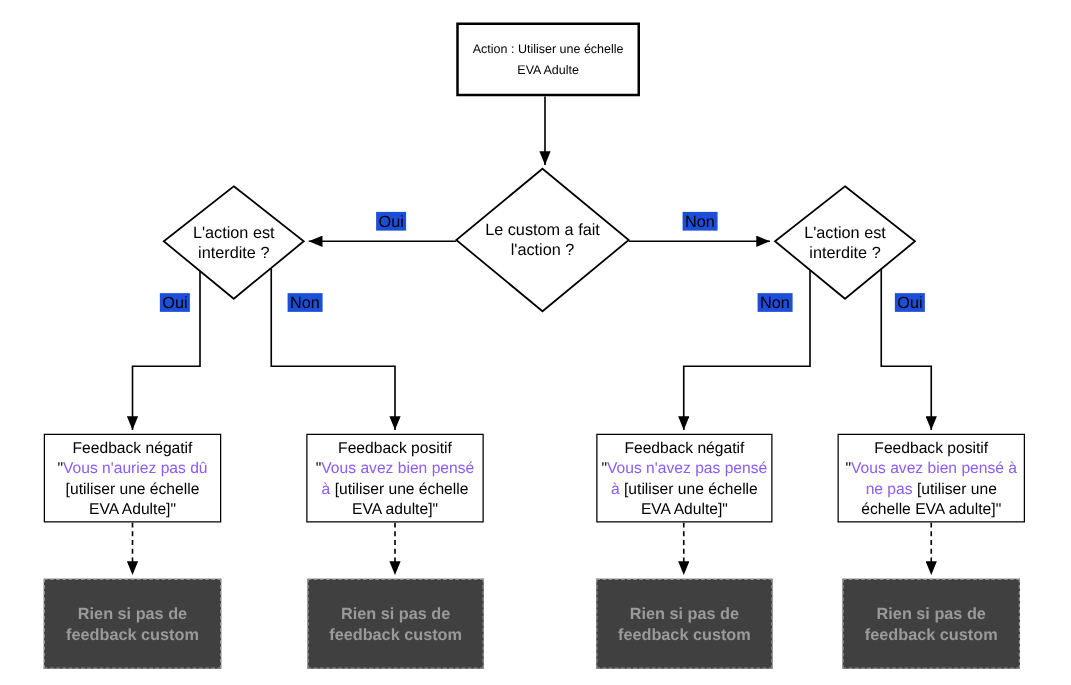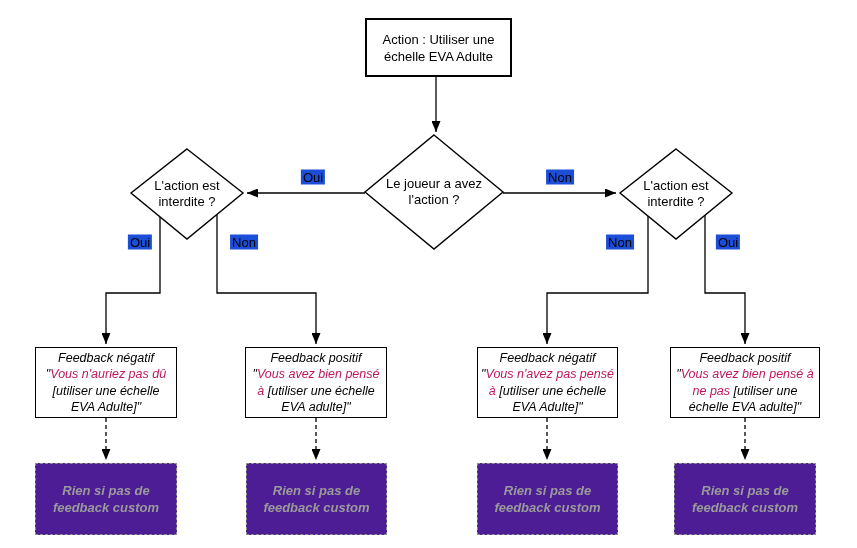--- a/index.html
+++ b/index.html
@@ -9,27 +9,27 @@
   }
   .layer { position:absolute; left:0; top:0; }
   .edge { fill:none; stroke:#000000; stroke-width:1.3; }
   .edge.dashed { stroke-dasharray:4 3; }
   .diamond { fill:#ffffff; stroke:#000000; stroke-width:1.4; }
   .node {
     position:absolute; box-sizing:border-box; background:#ffffff;
     border:1.5px solid #000000; display:flex; align-items:center; justify-content:center;
     text-align:center; font-size:12.5px; line-height:16.5px;
   }
-  .action-box { border-width:2px; font-size:13px; line-height:17px; padding:0 6px;justify-content:center; }
-  .fb-box { padding:1px 3px;font-style:italic; }
+  .action-box { border-width:2px; font-size:10px; line-height:17px; padding:0 6px;justify-content:center; }
+  .fb-box { padding:1px 3px; }
   .fb-inner { width:100%; }
-  .blue { color:#be185d; }
+  .blue { color:#8b5cf6; }
   .custom-box {
-    position:absolute; box-sizing:border-box; background:#4c1d95;
-    border:1.6px dashed #8F8F8F; color:#9A9A9A; font-weight:bold; font-style:italic;
+    position:absolute; box-sizing:border-box; background:#404040;
+    border:1.6px dashed #8F8F8F; color:#9A9A9A; font-weight:bold; 
     display:flex; align-items:center; justify-content:center; text-align:center;
     font-size:13px; line-height:17px; padding:0 6px;
   }
   .diamond-label {
     position:absolute; transform:translate(-50%,-50%); text-align:center;
     font-size:13px; line-height:16px; pointer-events:none;
   }
   .edge-label {
     position:absolute; transform:translate(-50%,-50%); font-size:13px; background:#1d4ed8;
     padding:0 2px; white-space:nowrap;
@@ -62,21 +62,21 @@
     <path class="edge dashed" d="M106,418 L106,460" marker-end="url(#arr)"></path>
     <path class="edge dashed" d="M316,418 L316,460" marker-end="url(#arr)"></path>
     <path class="edge dashed" d="M547,418 L547,460" marker-end="url(#arr)"></path>
     <path class="edge dashed" d="M745,418 L745,460" marker-end="url(#arr)"></path>
   </svg>
 
   <div class="node action-box" style="left:365px; top:18px; width:147px; height:59px;">
     <span>Action : Utiliser une échelle EVA Adulte</span>
   </div>
 
-  <div class="diamond-label" style="left:434px; top:192px; width:104px;">Le joueur a avez l'action ?</div>
+  <div class="diamond-label" style="left:434px; top:192px; width:104px;">Le custom a fait l'action ?</div>
   <div class="diamond-label" style="left:187px; top:194px; width:80px;">L'action est interdite ?</div>
   <div class="diamond-label" style="left:676px; top:194px; width:80px;">L'action est interdite ?</div>
 
   <div class="edge-label" style="left:313px; top:177px;">Oui</div>
   <div class="edge-label" style="left:560px; top:177px;">Non</div>
   <div class="edge-label" style="left:140px; top:242px;">Oui</div>
   <div class="edge-label" style="left:244px; top:242px;">Non</div>
   <div class="edge-label" style="left:620px; top:242px;">Non</div>
   <div class="edge-label" style="left:728px; top:242px;">Oui</div>
 

